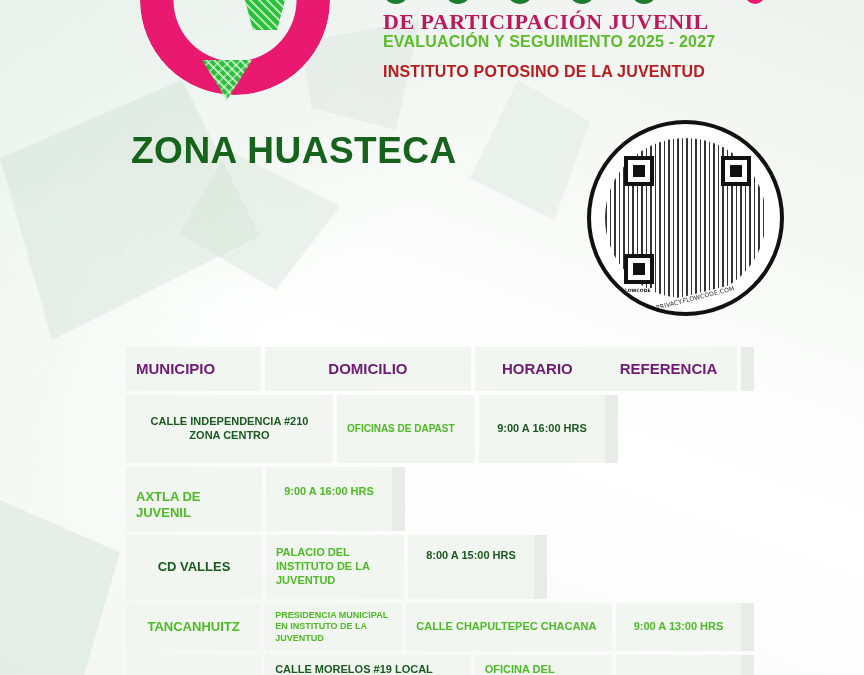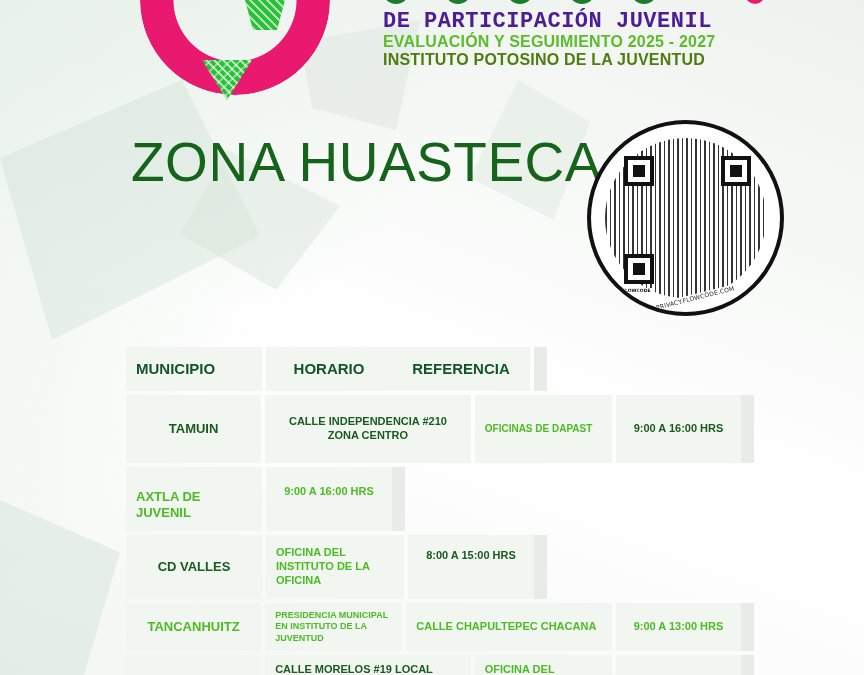--- a/index.html
+++ b/index.html
@@ -47,28 +47,28 @@
         repeating-linear-gradient(45deg, rgba(255,255,255,0.6) 0 2px, transparent 2px 6px),
         repeating-linear-gradient(-45deg, rgba(255,255,255,0.4) 0 2px, transparent 2px 7px);
       clip-path: polygon(0 0, 100% 0, 50% 100%);
     }
 
     
     .header { position: absolute; left: 383px; top: 0; width: 400px; text-align: left; }
     .header .dots { height: 8px; position: relative; }
     .header .dots span { position: absolute; top: -10px; width: 26px; height: 14px; border-radius: 0 0 14px 14px; background: #1d7d2f; }
     .header .dots span.pink { background: #e8196e; }
-    .h-line1 { font-family: Liberation Mono, monospace; font-weight: 700; font-size: 22px; color: #4c1d95; letter-spacing: 0.5px; line-height: 23px; margin-top: 2px;}
+    .h-line1 { font-family: Liberation Serif, serif; font-weight: 700; font-size: 22px; color: #be185d; letter-spacing: 0.5px; line-height: 23px; margin-top: 2px;}
     .h-line2 { font-family: "Liberation Sans", sans-serif; font-weight: 700; font-size: 16px; color: #5cbc2c; line-height: 18px; letter-spacing: 0.2px;}
-    .h-line3 { font-family: "Liberation Sans", sans-serif; font-weight: 700; font-size: 16px; color: #4d7c0f; line-height: 18px; letter-spacing: 0.2px;}
+    .h-line3 { font-family: "Liberation Sans", sans-serif; font-weight: 700; font-size: 16px; color: #b91c1c; line-height: 18px; letter-spacing: 0.2px; margin-top: 12px;}
 
     .zone-title {
       position: absolute; left: 131px; top: 130px;
-      font-family: "Liberation Sans", sans-serif; font-weight: 400;
-      font-size: 55px; color: #16631c; letter-spacing: 0.5px;
+      font-family: "Liberation Sans", sans-serif; font-weight: 700;
+      font-size: 37px; color: #16631c; letter-spacing: 0.5px;
     }
 
     
     .qr {
       position: absolute; left: 587px; top: 120px; width: 197px; height: 196px;
       border-radius: 50%; border: 4px solid #111; background: #fff; overflow: hidden;
     }
     .qr-pattern {
       position: absolute; left: 14px; top: 14px; right: 14px; bottom: 14px;
       border-radius: 50%;
@@ -94,21 +94,21 @@
       margin-right: 4px;
       display: flex; align-items: center;
       font-family: "Liberation Sans", sans-serif; font-weight: 700;
       padding: 4px 10px; line-height: 1.25;
     }
     .c1 { width: 136px; justify-content: center; text-align: center; }
     .c2 { width: 207px; }
     .c3 { width: 138px; }
     .c4 { width: 126px; justify-content: center; text-align: center; margin-right: 0; }
     .tail { width: 13px; background: rgba(228,234,228,0.9); }
-    .row.head .cell { height: 44px; font-size: 15px; color: #14532d; }
+    .row.head .cell { height: 44px; font-size: 15px; color: #701a75; }
     .row.head .c1 { justify-content: flex-start; padding-left: 10px; }
     .row.head .c2 { justify-content: center; }
     .row.head .c3 { justify-content: center; }
     .dark { color: #1b5a1f; }
     .light { color: #4dbb24; }
     .fs-m { font-size: 13px; }
     .fs-s { font-size: 11px; }
     .fs-xs { font-size: 10px; }
     .fs-xxs { font-size: 9px; }
     .r1 .cell { height: 68px; }
@@ -156,42 +156,42 @@
   <div class="qr-finder tl"></div>
   <div class="qr-finder tr"></div>
   <div class="qr-finder bl"></div>
   <div class="qr-brand">FLOWCODE</div>
   <div class="qr-privacy">PRIVACY.FLOWCODE.COM</div>
 </div>
 
 <div class="table">
   <div class="row head">
     <div class="cell c1">MUNICIPIO</div>
+    <div class="cell c2">DOMICILIO</div>
     <div class="cell c4">HORARIO</div>
     <div class="cell c3">REFERENCIA</div>
     <div class="tail"></div>
   </div>
 
   <div class="row r1">
-    <div class="cell c1 dark fs-m">TAMUIN</div>
     <div class="cell c2 center dark fs-s">CALLE INDEPENDENCIA #210 ZONA CENTRO</div>
     <div class="cell c3 light fs-xs">OFICINAS DE DAPAST</div>
     <div class="cell c4 dark fs-s">9:00 A 16:00 HRS</div>
     <div class="tail"></div>
   </div>
 
   <div class="row r2">
     <div class="cell c1 light fs-m" style="justify-content:flex-start;text-align:left;padding-top:22px;align-items:flex-start">AXTLA DE JUVENIL</div>
     <div class="cell c4 light fs-s align-top" style="padding-top:18px">9:00 A 16:00 HRS</div>
     <div class="tail"></div>
   </div>
 
   <div class="row r3">
     <div class="cell c1 dark fs-m">CD VALLES</div>
-    <div class="cell c3 light fs-s">OFICINA DEL INSTITUTO DE LA OFICINA</div>
+    <div class="cell c3 light fs-s">PALACIO DEL INSTITUTO DE LA JUVENTUD</div>
     <div class="cell c4 dark fs-s align-top" style="padding-top:14px">8:00 A 15:00 HRS</div>
     <div class="tail"></div>
   </div>
 
   <div class="row r4">
     <div class="cell c1 light fs-m">TANCANHUITZ</div>
     <div class="cell c3 light fs-xxs">PRESIDENCIA MUNICIPAL EN INSTITUTO DE LA JUVENTUD</div>
     <div class="cell c2 light fs-s">CALLE CHAPULTEPEC CHACANA</div>
     <div class="cell c4 light fs-s">9:00 A 13:00 HRS</div>
     <div class="tail"></div>

